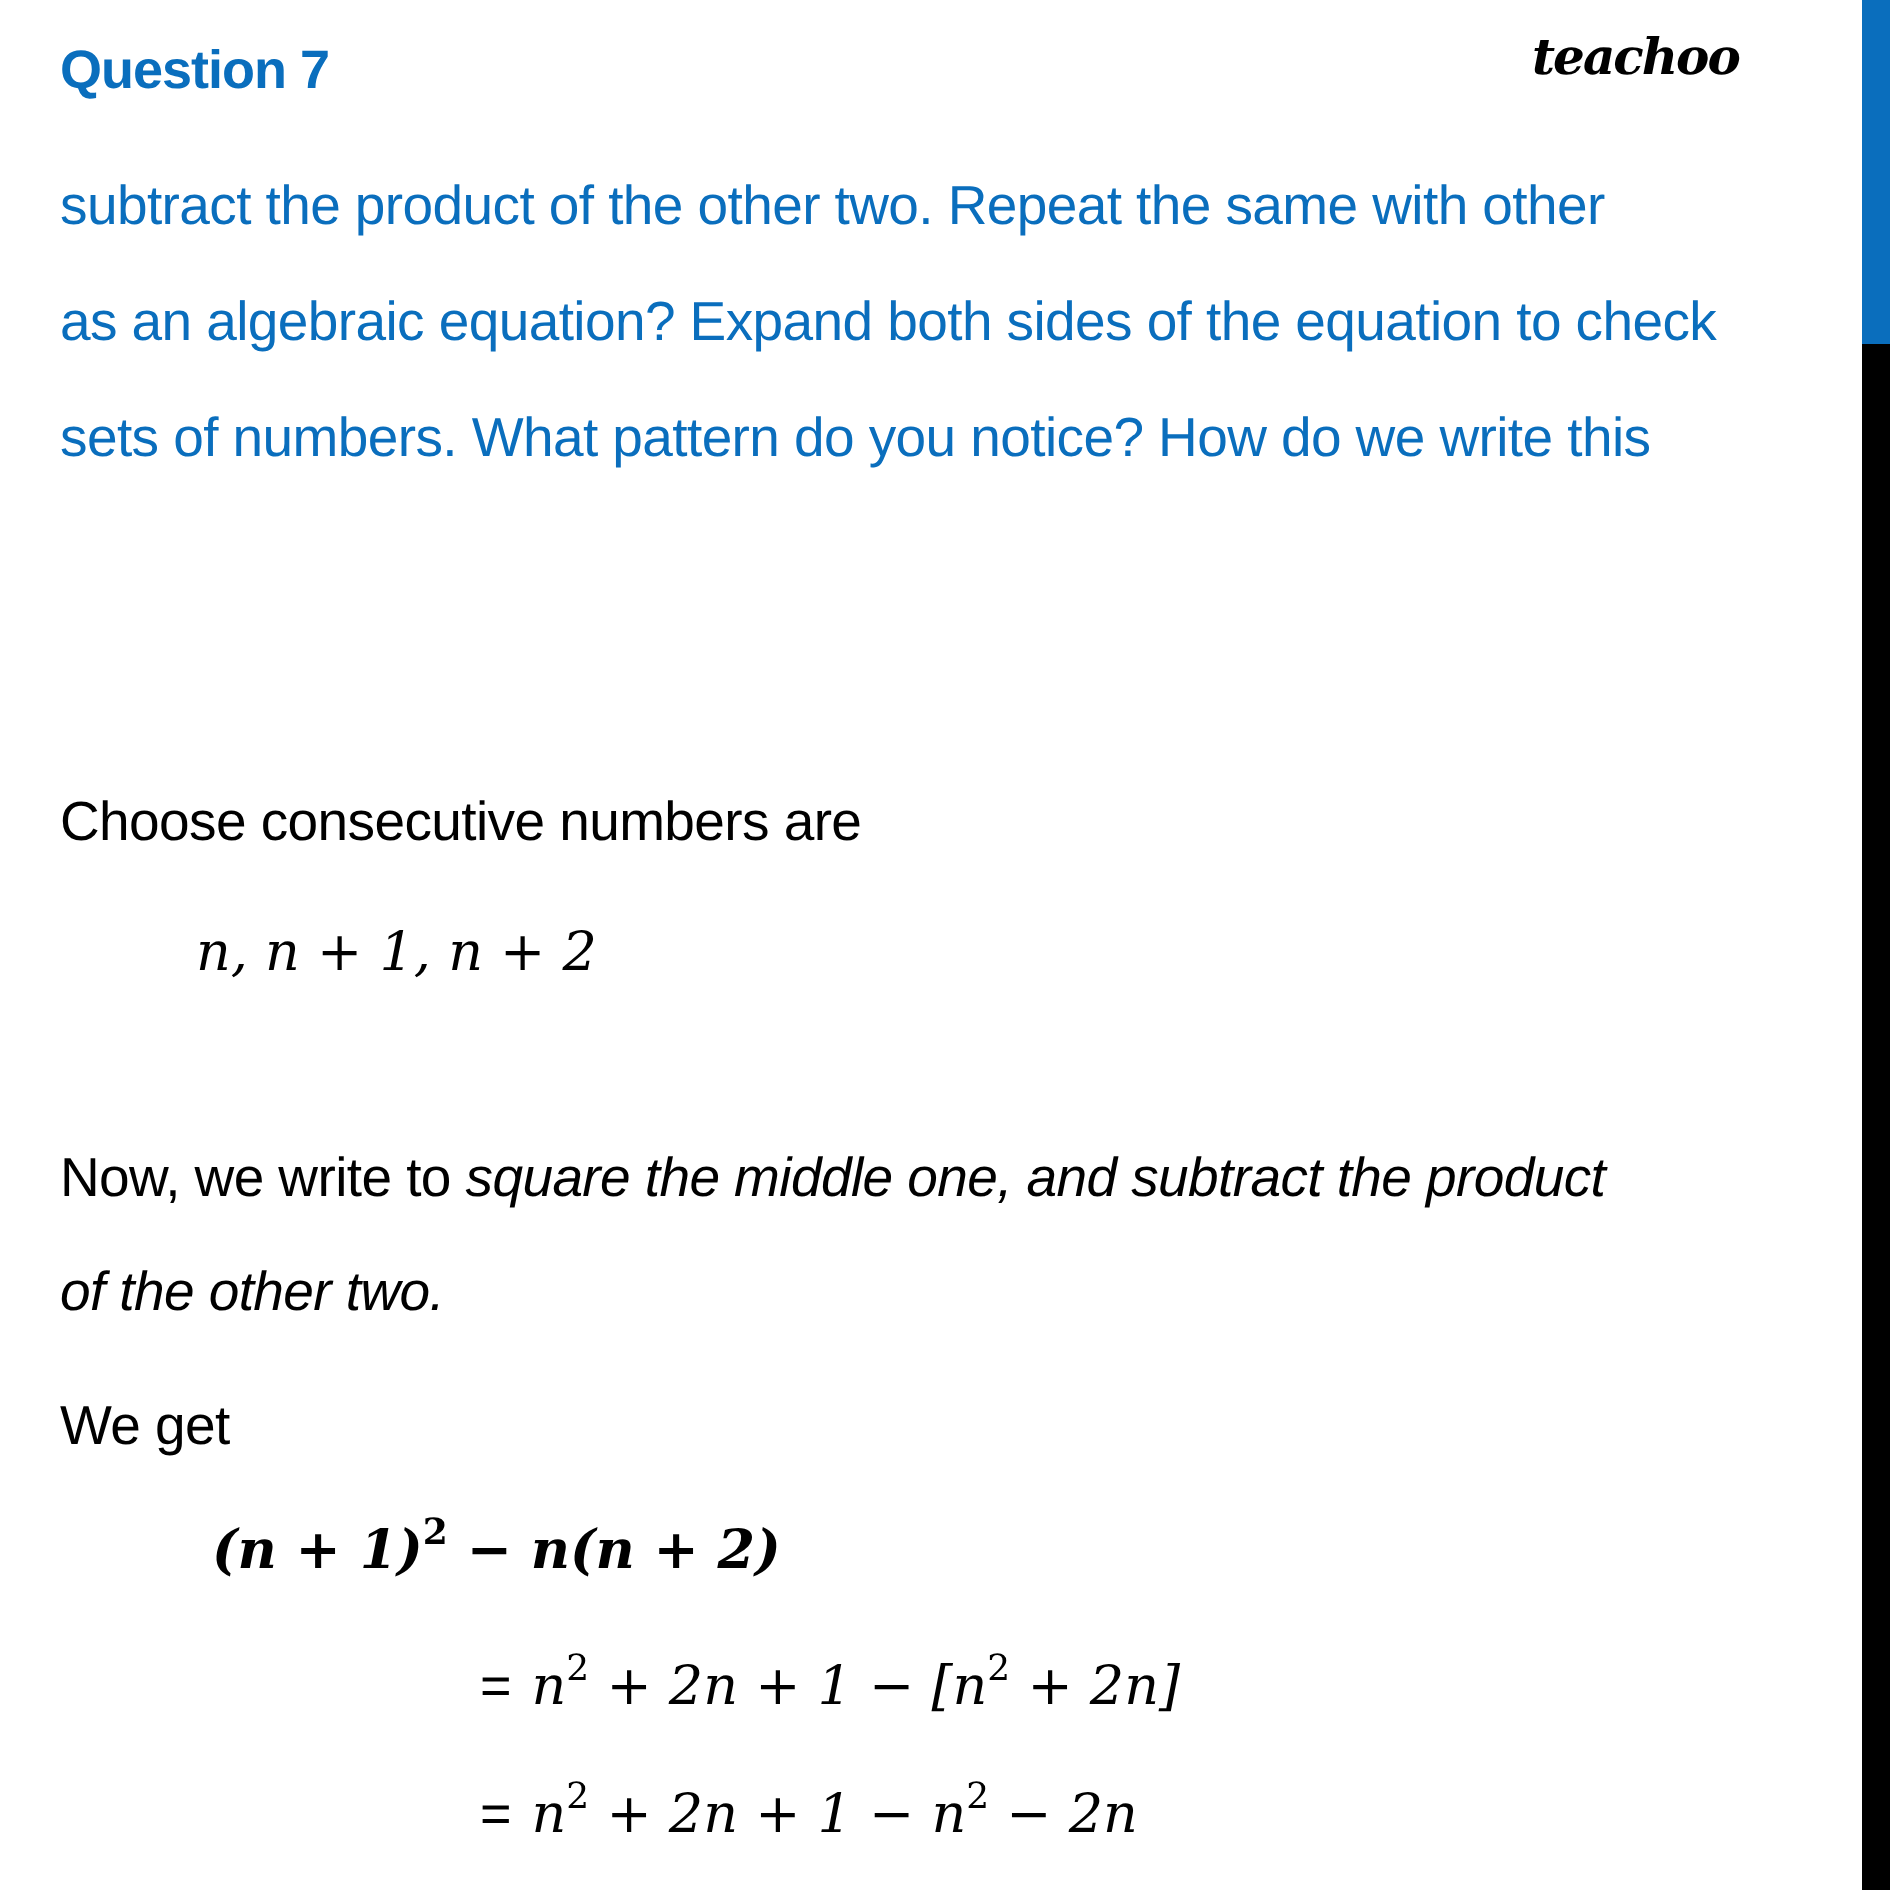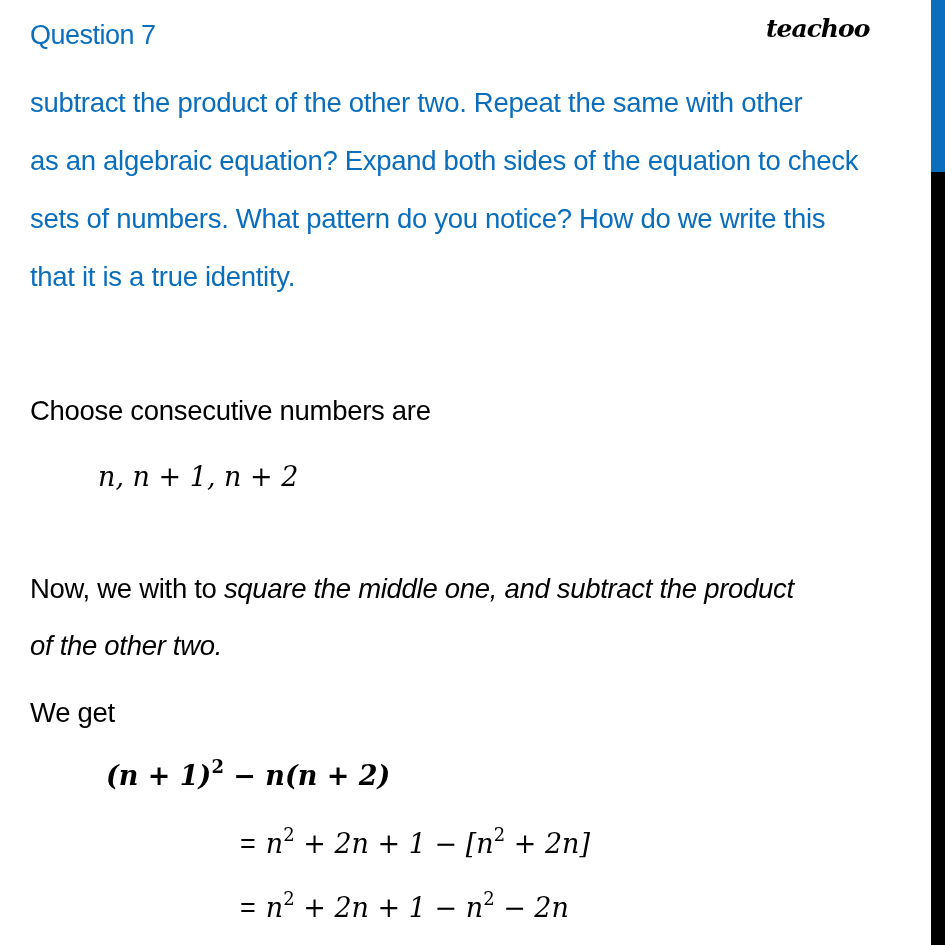--- a/index.html
+++ b/index.html
@@ -8,21 +8,21 @@
     background: #ffffff;
     font-family: "Liberation Sans", sans-serif;
   }
   .scrollbar {
     position: absolute; left: 931px; top: 0; width: 14px; height: 945px; background: #000;
   }
   .scroll-thumb {
     position: absolute; left: 0; top: 0; width: 14px; height: 172px; background: #0a6ebd;
   }
   .title {
-    position: absolute; left: 30px; top: 20px; font-size: 27px; font-weight: normal; color: #0a6ebd;
+    position: absolute; left: 30px; top: 20px; font-size: 27px; font-weight: bold; color: #0a6ebd;
     letter-spacing: -0.5px;
   }
   .logo {
     position: absolute; left: 766px; top: 14px; font-family: "DejaVu Serif", serif;
     font-size: 25px; font-weight: bold; font-style: italic; color: #000; letter-spacing: -1px;
   }
   .question {
     position: absolute; left: 30px; top: 74px; width: 900px;
     font-size: 27.5px; line-height: 58px; color: #0a6ebd; letter-spacing: -0.3px;
   }
@@ -45,31 +45,30 @@
   <div class="scroll-thumb"></div>
 </div>
 
 <div class="title">Question 7</div>
 <div class="logo">teachoo</div>
 
 <div class="question">
   <div>subtract the product of the other two. Repeat the same with other</div>
   <div>as an algebraic equation? Expand both sides of the equation to check</div>
   <div>sets of numbers. What pattern do you notice? How do we write this</div>
-  <div>that it is a true identity.</div>
 </div>
 
 <div class="body-text" style="top:395px;">Choose consecutive numbers are</div>
 
 <div class="math" style="left:98px; top:461px;">
   <i>n,   n + 1,   n + 2</i>
 </div>
 
 <div class="body-text" style="top:573px;">
-  <span>Now, we with to </span><i>square the middle one, and subtract the product</i>
+  <span>Now, we write to </span><i>square the middle one, and subtract the product</i>
 </div>
 <div class="body-text" style="top:630px;">
   <i>of the other two.</i>
 </div>
 
 <div class="body-text" style="top:697px;">We get</div>
 
 <div class="math bold" style="left:106px; top:760px;text-align:center;">
   <i>(n + 1)</i><sup>2</sup><i> − n(n + 2)</i>
 </div>

